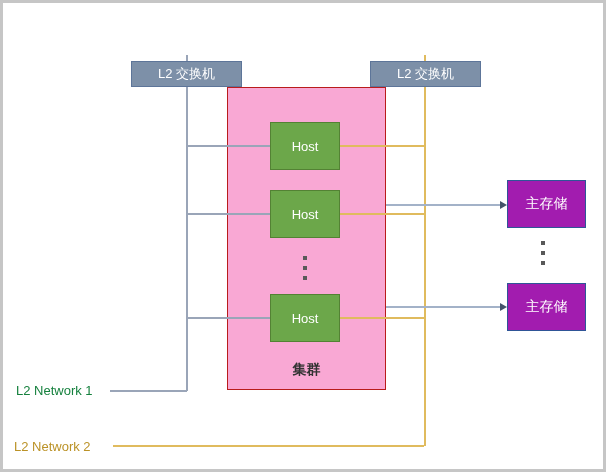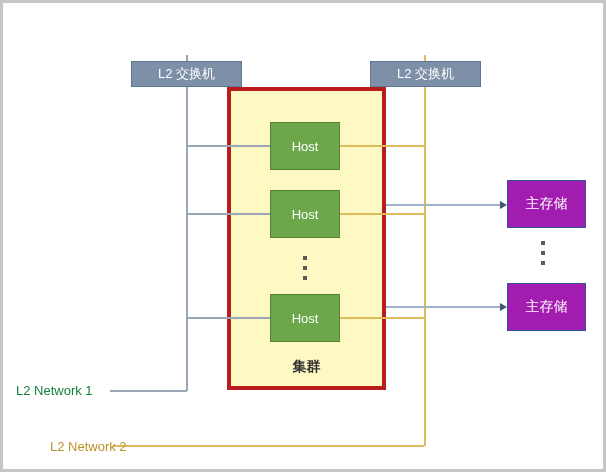--- a/index.html
+++ b/index.html
@@ -7,21 +7,21 @@
     position:relative;width:606px;height:472px;background:#ffffff;overflow:hidden;
     font-family:"Liberation Sans","DejaVu Sans",sans-serif;
   }
   .frame{position:absolute;inset:0;border:3px solid #c6c6c6;pointer-events:none;}
   .node{position:absolute;display:flex;align-items:center;justify-content:center;
         color:#fff;box-sizing:border-box;}
   .switch{left:131px;width:111px;height:26px;top:29px;background:#7d90a8;
           border:1px solid #5d7599;font-size:13px;margin-top:32px;}
   .switch.s2{left:370px;}
   .cluster{position:absolute;left:227px;top:87px;width:159px;height:303px;
-           background:#fef9c3;border:4px solid #b91c1c;box-sizing:border-box;}
+           background:#f9a8d4;border:1px solid #b91c1c;box-sizing:border-box;}
   .cluster-label{position:absolute;left:0;right:0;bottom:10px;text-align:center;
            color:#333333;font-size:14px;font-weight:600;}
   .host{left:270px;width:70px;height:48px;background:#6ca74a;
         border:1px solid #538234;font-size:13px;text-align:center;}
   .host.h1{top:122px;} .host.h2{top:190px;} .host.h3{top:294px;}
   .storage{left:507px;width:79px;height:48px;background:#a21caf;
            border:1px solid #2f5597;font-size:14px;}
   .storage.st1{top:180px;} .storage.st2{top:283px;}
   .line{position:absolute;}
   .net1{background:#9aa5b8;}
@@ -39,21 +39,21 @@
   .net2.b3{left:340px;top:317px;width:84px;height:1.5px;}
   .arrowline.a1{left:386px;top:204px;width:115px;height:1.5px;}
   .arrowline.a2{left:386px;top:306px;width:115px;height:1.5px;}
   .arrowhead{position:absolute;width:0;height:0;
              border-top:4px solid transparent;border-bottom:4px solid transparent;
              border-left:7px solid #44546a;}
   .arrowhead.a1{left:500px;top:201px;}
   .arrowhead.a2{left:500px;top:303px;}
   .netlabel{position:absolute;font-size:13px;white-space:nowrap;}
   .netlabel.n1{left:16px;top:383px;color:#15803d;}
-  .netlabel.n2{left:14px;top:439px;color:#bb9227;margin-left:36px;}
+  .netlabel.n2{left:14px;top:439px;color:#bb9227;}
   .dots{position:absolute;display:flex;flex-direction:column;gap:6px;}
   .dots span{width:4px;height:4px;background:#595959;display:block;}
   .dots.cluster-dots{left:303px;top:256px;}
   .dots.storage-dots{left:541px;top:241px;}
 </style>
 </head>
 <body>
 
 <div id="page">
 

